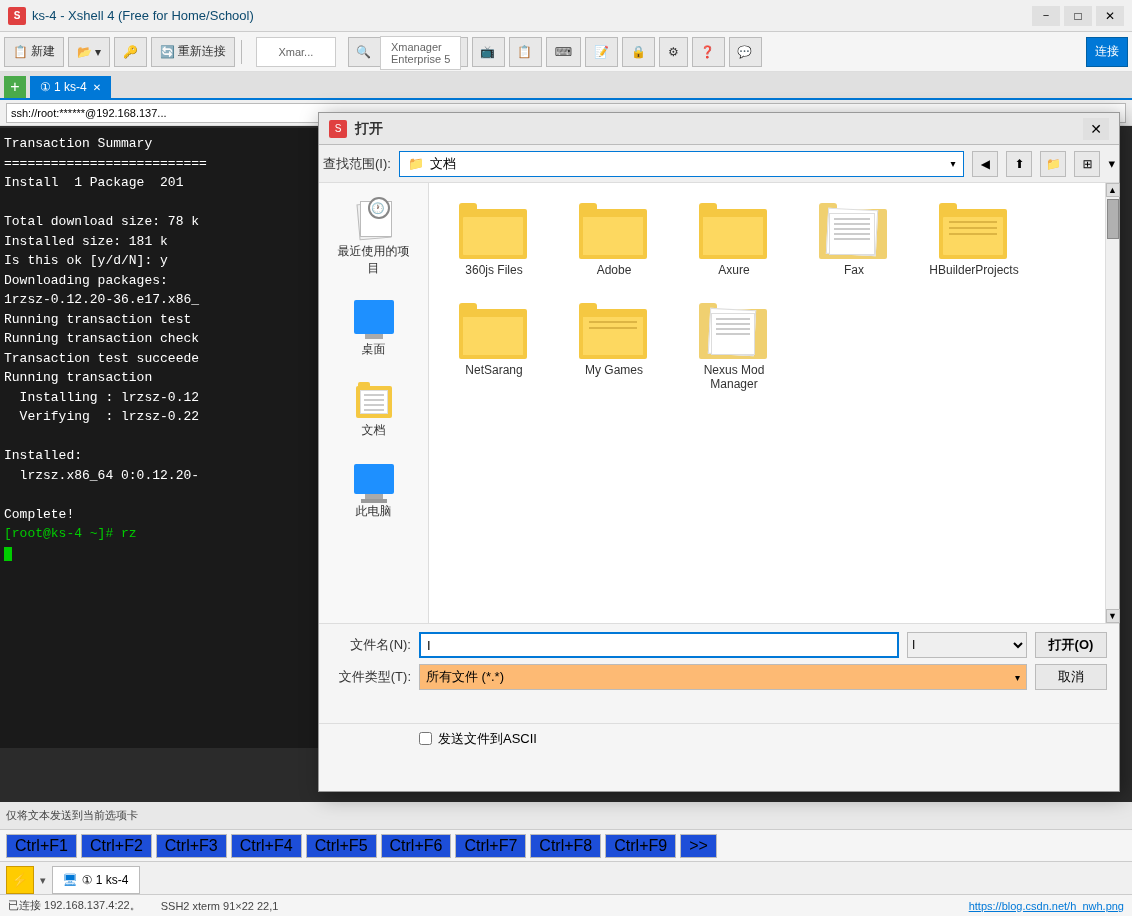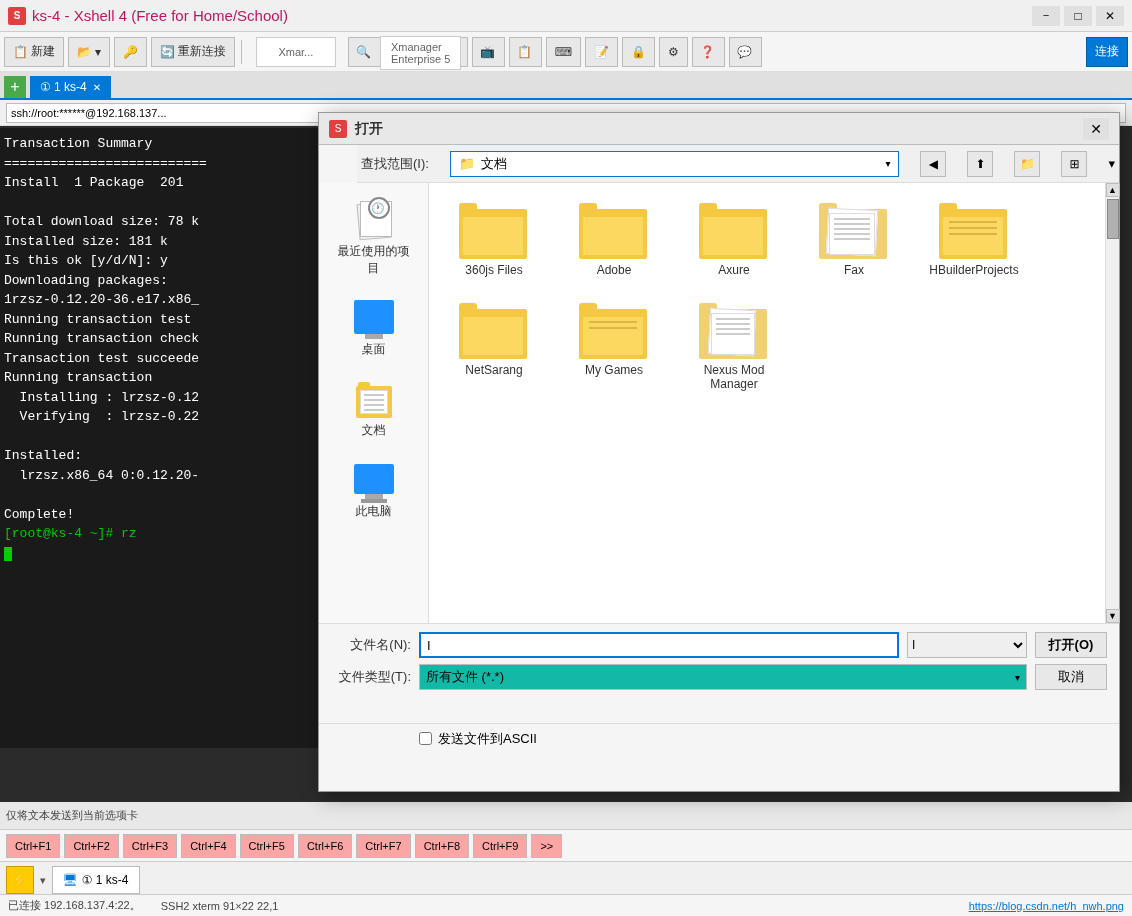--- a/index.html
+++ b/index.html
@@ -34,22 +34,22 @@
     .title-bar-icon {
       width: 18px; height: 18px;
       background: #e04040;
       border-radius: 2px;
       margin-right: 6px;
       display: flex; align-items: center; justify-content: center;
       color: white; font-size: 10px; font-weight: bold;
     }
     .title-bar-text {
       flex: 1;
-      font-size: 15px;
-      color: #be185d;
+      font-size: 13px;
+      color: #0c4a6e;
     }
     .title-bar-controls {
       display: flex; gap: 4px;
     }
     .title-btn {
       width: 28px; height: 20px;
       border: none;
       background: #e0e0e0;
       cursor: pointer;
       font-size: 12px;
@@ -180,23 +180,23 @@
       background: #f5f5f5;
       border-bottom: 1px solid #ccc;
       display: flex;
       align-items: center;
       padding: 0 6px;
       gap: 4px;
     }
     .ctrl-btn {
       height: 24px;
       padding: 0 8px;
-      background: #fca5a5;
+      background: #1d4ed8;
       border: 1px solid #bbb;
-      font-size: 11px;
+      font-size: 16px;
       cursor: pointer;
     }
     .bottom-row3 {
       height: 36px;
       display: flex;
       align-items: center;
       padding: 0 6px;
       gap: 6px;
       background: #f0f0f0;
     }
@@ -281,22 +281,21 @@
     }
 
     
     .dialog-addr-row {
       height: 38px;
       background: #f0f0f0;
       border-bottom: 1px solid #ddd;
       display: flex;
       align-items: center;
       padding: 0 4px;
-      gap: 21px;
-      margin-left: 38px;
+      gap: 8px;
     }
     .dialog-addr-label {
       font-size: 13px;
       color: #333;
     }
     .dialog-addr-combo {
       flex: 1;
       height: 26px;
       background: white;
       border: 1px solid #0078d7;
@@ -407,21 +406,21 @@
       height: 26px;
       border: 2px solid #0078d7;
       background: white;
       padding: 0 6px;
       font-size: 13px;
     }
     .form-combo {
       flex: 1;
       height: 26px;
       border: 1px solid #bbb;
-      background: #14b8a6;
+      background: #fdba74;
       padding: 0 6px;
       font-size: 13px;
       display: flex;
       align-items: center;
       cursor: pointer;
     }
     .form-combo-arrow {
       margin-left: auto;
       font-size: 10px;
     }

